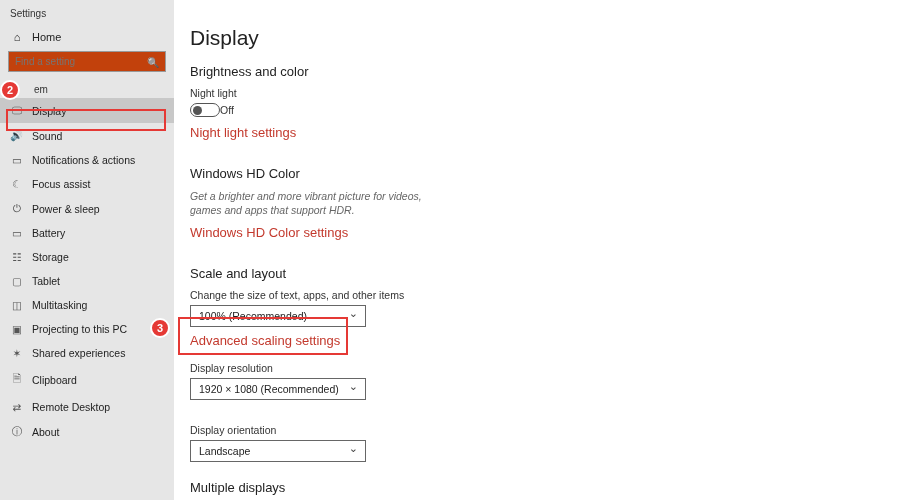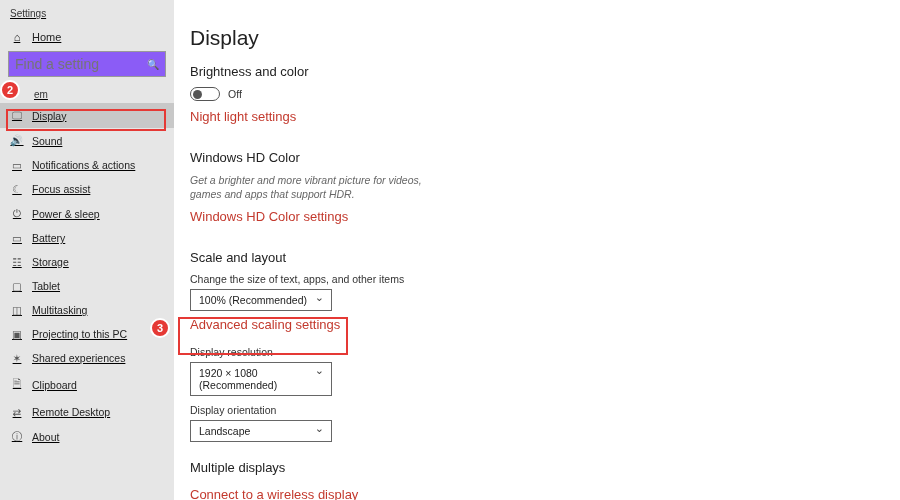--- a/index.html
+++ b/index.html
@@ -14,21 +14,20 @@
   display: flex;
   width: 100%;
   height: 100%;
 }
 .sidebar {
   width: 174px;
   background: #e6e6e6;
   display: flex;
   flex-direction: column;
   font-size: 11px;
-  text-decoration: underline;
 }
 .sidebar-title {
   padding: 8px 10px 6px 10px;
   font-size: 10px;
   color: #333;
 }
 .sidebar-home {
   display: flex;
   align-items: center;
   gap: 8px;
@@ -36,23 +35,23 @@
   color: #222;
 }
 .sidebar-home .icon { width: 14px; text-align: center; }
 .search-wrap {
   margin: 0 8px 8px 8px;
   position: relative;
 }
 .search-input {
   width: 100%;
   padding: 4px 22px 4px 6px;
-  font-size: 14px;
+  font-size: 10px;
   border: 1px solid #999;
-  background: #8b5cf6;
+  background: #c2410c;
   outline: none;
 }
 .search-icon {
   position: absolute;
   right: 6px;
   top: 50%;
   transform: translateY(-50%);
   font-size: 10px;
   color: #666;
 }
@@ -118,21 +117,20 @@
   font-size: 13px;
   color: #c3392d;
   margin-top: 4px;
   margin-bottom: 10px;
   display: inline-block;
   cursor: pointer;
 }
 .toggle-row {
   display: flex;
   align-items: center;
-  gap: 8px;
   margin-bottom: 4px;
 }
 .toggle {
   width: 30px;
   height: 14px;
   border: 1px solid #555;
   border-radius: 8px;
   position: relative;
   background: #fff;
 }
@@ -144,21 +142,21 @@
   width: 9px;
   height: 9px;
   background: #555;
   border-radius: 50%;
 }
 .toggle-label {
   font-size: 10.5px;
   color: #333;
 }
 .select-box {
-  width: 142px;
+  width: 176px;
   padding: 4px 22px 4px 8px;
   font-size: 10.5px;
   border: 1px solid #666;
   background: #fff;
   position: relative;
   cursor: pointer;
   display: flex;
   align-items: center;
 }
 .select-box::after {
@@ -269,20 +267,21 @@
         <span>About</span>
       </li>
     </ul>
   </aside>
 
   <main class="main">
     <h1 class="page-title">Display</h1>
 
     
     <h2 class="section-title">Brightness and color</h2>
+    <div class="field-label">Night light</div>
     <div class="toggle-row">
       <div class="toggle"></div>
       <span class="toggle-label">Off</span>
     </div>
     <a class="link">Night light settings</a>
 
     
     <h2 class="section-title" style="margin-top:16px">Windows HD Color</h2>
     <p class="desc">Get a brighter and more vibrant picture for videos, games and apps that support HDR.</p>
     <a class="link">Windows HD Color settings</a>
@@ -293,21 +292,21 @@
     <div class="select-box">
       <span>100% (Recommended)</span>
     </div>
     <a class="link" style="margin-top:6px">Advanced scaling settings</a>
 
     <div class="field-label" style="margin-top:4px">Display resolution</div>
     <div class="select-box">
       <span>1920 × 1080 (Recommended)</span>
     </div>
 
-    <div class="field-label" style="margin-top:8px">Display orientation</div>
+    <div class="field-label" style="margin-top:24px">Display orientation</div>
     <div class="select-box">
       <span>Landscape</span>
     </div>
 
     
     <h2 class="section-title" style="margin-top:18px">Multiple displays</h2>
     <a class="link">Connect to a wireless display</a>
     
     
   </main>

